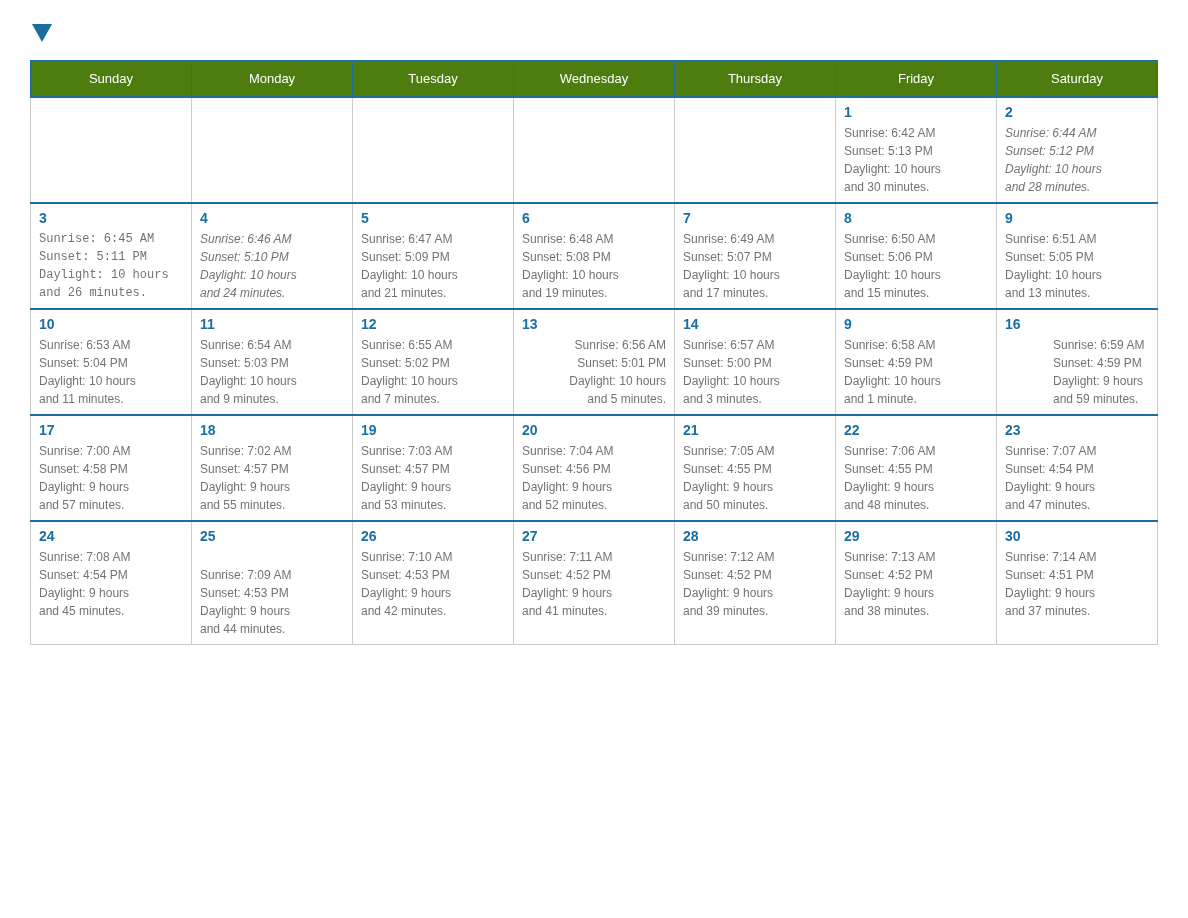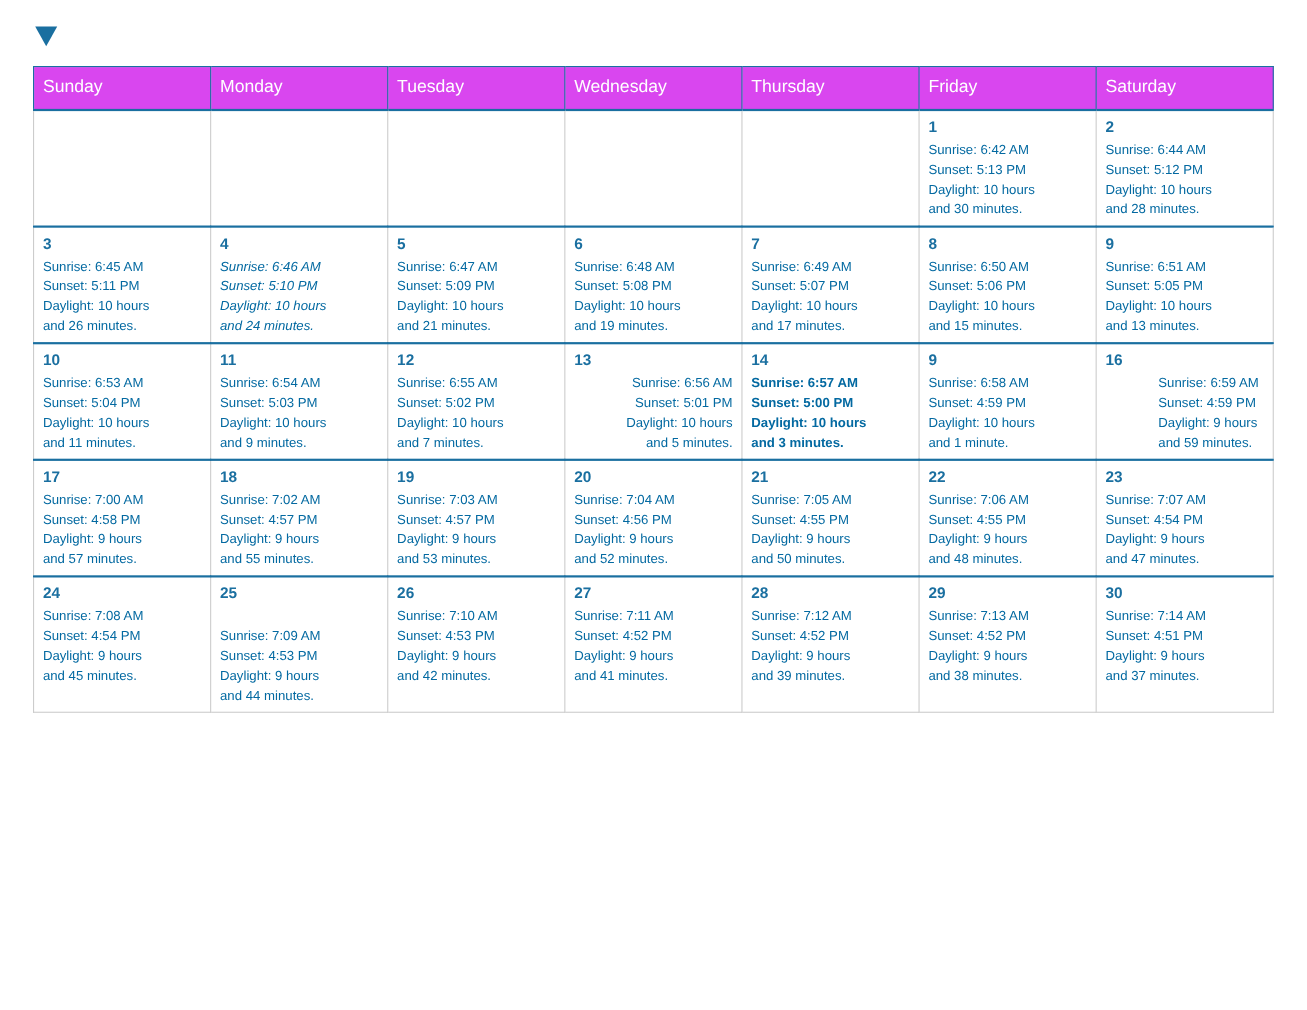--- a/index.html
+++ b/index.html
@@ -60,26 +60,26 @@
     .location {
       font-size: 22px;
       color: #555;
       margin-top: 4px;
     }
     .calendar {
       width: 100%;
       border-collapse: collapse;
     }
     .calendar th {
-      background-color: #d946ef;
+      background-color: #4d7c0f;
       color: #fff;
-      font-size: 16px;
+      font-size: 13px;
       font-weight: normal;
       padding: 10px 8px;
-      text-align: left;
+      text-align: center;
       border: 1px solid #1a6fa0;
     }
     .calendar td {
       vertical-align: top;
       padding: 6px 8px;
       border: 1px solid #ccc;
       width: calc(100% / 7);
       font-size: 12.5px;
       color: #333;
       background: #fff;
@@ -96,21 +96,21 @@
     }
     .day-num {
       font-size: 14px;
       font-weight: bold;
       color: #1a6fa0;
       display: block;
       margin-bottom: 4px;
     }
     .day-info {
       font-size: 12px;
-      color: #0369a1;
+      color: #737373;
       line-height: 1.5;
     }
     .empty-cell {
       background: #f9f9f9;
     }
   </style>
 </head>
 <body>
 
 <div class="header">
@@ -148,30 +148,30 @@
         <td class="empty-cell"></td>
         <td>
           <span class="day-num">1</span>
           <div class="day-info" style="white-space: pre-line;">Sunrise: 6:42 AM
 Sunset: 5:13 PM
 Daylight: 10 hours
 and 30 minutes.</div>
         </td>
         <td>
           <span class="day-num">2</span>
-          <div class="day-info" style="white-space: pre-line;">Sunrise: 6:44 AM
+          <div class="day-info" style="white-space: pre-line; font-style: italic;">Sunrise: 6:44 AM
 Sunset: 5:12 PM
 Daylight: 10 hours
 and 28 minutes.</div>
         </td>
       </tr>
       <tr>
         <td>
           <span class="day-num">3</span>
-          <div class="day-info" style="white-space: pre-line;">Sunrise: 6:45 AM
+          <div class="day-info" style="white-space: pre-line; font-family: Liberation Mono, monospace;">Sunrise: 6:45 AM
 Sunset: 5:11 PM
 Daylight: 10 hours
 and 26 minutes.</div>
         </td>
         <td>
           <span class="day-num">4</span>
           <div class="day-info" style="white-space: pre-line; font-style: italic;">Sunrise: 6:46 AM
 Sunset: 5:10 PM
 Daylight: 10 hours
 and 24 minutes.</div>
@@ -236,21 +236,21 @@
         </td>
         <td>
           <span class="day-num">13</span>
           <div class="day-info" style="white-space: pre-line; text-align: right;">Sunrise: 6:56 AM
 Sunset: 5:01 PM
 Daylight: 10 hours
 and 5 minutes.</div>
         </td>
         <td>
           <span class="day-num">14</span>
-          <div class="day-info" style="white-space: pre-line; font-weight: bold;">Sunrise: 6:57 AM
+          <div class="day-info" style="white-space: pre-line;">Sunrise: 6:57 AM
 Sunset: 5:00 PM
 Daylight: 10 hours
 and 3 minutes.</div>
         </td>
         <td>
           <span class="day-num">9</span>
           <div class="day-info" style="white-space: pre-line;">Sunrise: 6:58 AM
 Sunset: 4:59 PM
 Daylight: 10 hours
 and 1 minute.</div>

